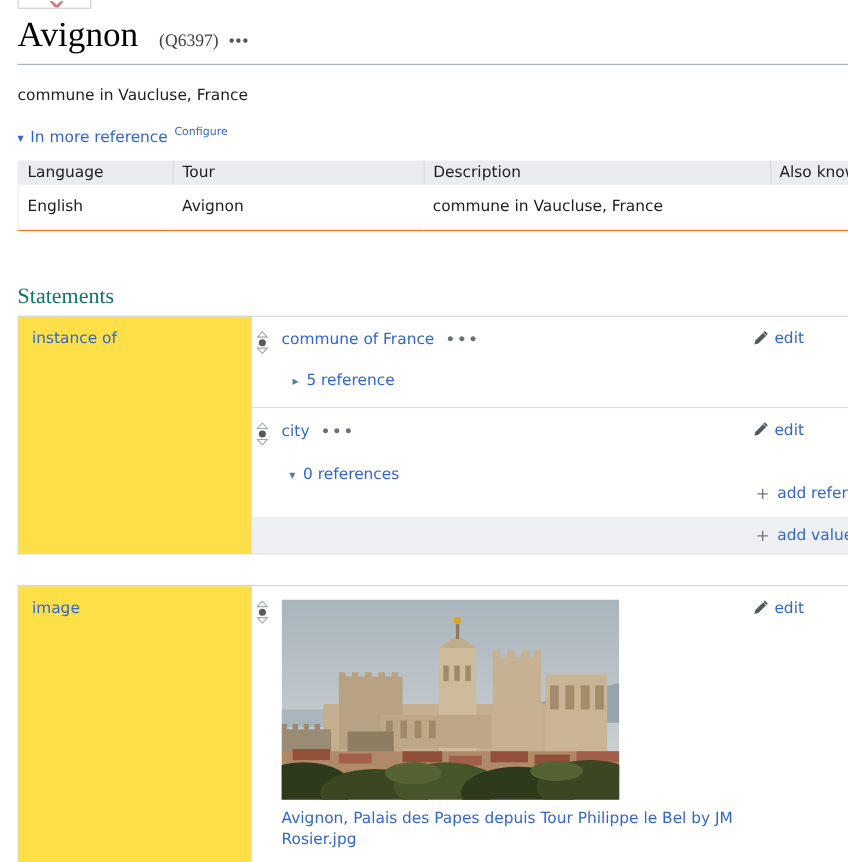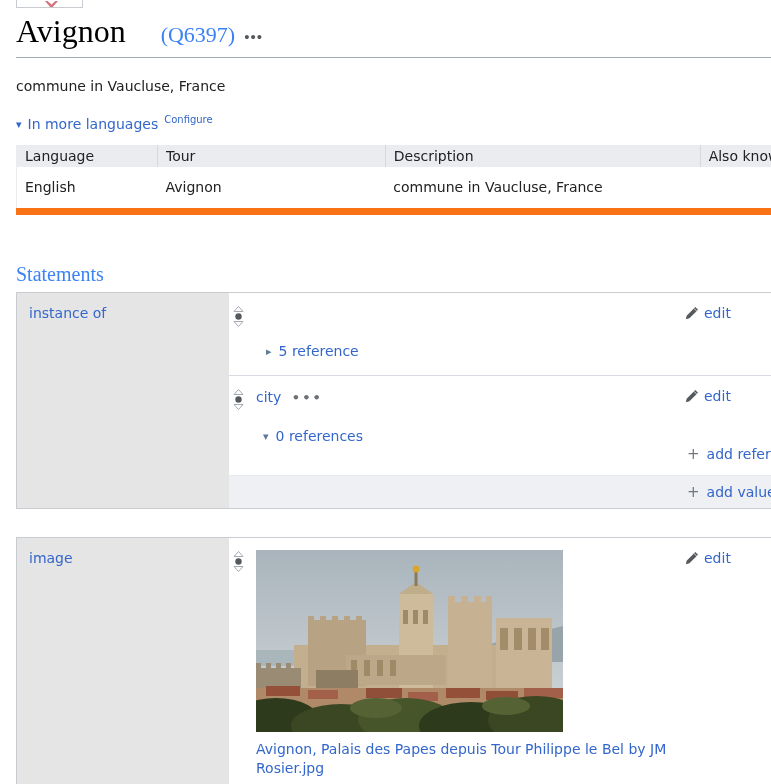--- a/index.html
+++ b/index.html
@@ -25,70 +25,70 @@
   }
 
   .content { padding-left:16px; }
 
   h1.title{
     margin:14px 0 0 0; padding:0 0 3px 0; font-weight:normal;
     font-family:"Liberation Serif","DejaVu Serif",serif;
     border-bottom:1px solid #a2a9b1; line-height:34px;
   }
   h1 .label-main{ font-size:32px; color:#000; }
-  h1 .qid{ font-size:22px; color:#3b82f6; margin-left:28px; }
+  h1 .qid{ font-size:16px; color:#404040; margin-left:12px; }
   h1 .title-dots{ font-size:15px; color:#54595d; font-weight:bold; letter-spacing:1px; margin-left:2px; cursor:pointer; }
 
   .desc{ margin:20px 0 0 0; }
 
   .langtoggle{ margin-top:22px; display:flex; align-items:center; }
   .tri{ font-size:11px; line-height:1; }
   .tri.blue{ color:#36c; margin-right:6px; }
   .tri.steel{ color:#5b7a99; }
   .configure{ font-size:10px; margin-left:6px; position:relative; top:-5px; }
 
   table.langs{ border-collapse:collapse; margin-top:13px; border-left:1px solid #eaecf0; }
   table.langs th{
     background:#eaecf0; font-weight:normal; text-align:left;
     padding:3px 8px; height:22px; border-right:1px solid #d5d9de;
   }
   table.langs th:last-child{ border-right:none; }
-  table.langs td{ padding:12px 8px 13px 8px; border-bottom:7px solid #f97316; }
+  table.langs td{ padding:12px 8px 13px 8px; border-bottom:1px solid #f97316; }
   .col-language{ width:141px; } .col-label{ width:228px; }
   .col-description{ width:315px; } .col-aka{ width:268px; }
 
   .all-langs{ display:inline-block; margin-top:14px; }
 
   h2.statements{
     margin:48px 0 0 0; font-weight:normal; font-size:20px; line-height:22px;
-    font-family:"Liberation Serif","DejaVu Serif",serif; color:#3b82f6;
+    font-family:"Liberation Serif","DejaVu Serif",serif; color:#0f766e;
   }
 
   .stmt-group{ display:flex; border:1px solid #c8ccd1; margin-top:7px; }
   .stmt-group.image-group{ margin-top:28px; height:264px; }
-  .prop-cell{ width:212px; background:#e5e5e5; padding:12px 10px 0 12px; flex:none; }
+  .prop-cell{ width:212px; background:#fde047; padding:12px 10px 0 12px; flex:none; }
   .claims{ flex:1; display:flex; flex-direction:column; background:#fff; }
 
   .claim{ position:relative; }
   .claim.first{ height:82px; padding-top:12px; }
   .claim.second{ height:100px; padding-top:12px; border-top:1px solid #d8dce2; }
   .claim.media{ padding:12px 0; }
 
   .mainsnak{ display:flex; align-items:flex-start; }
   .rank{ margin:1px 0 0 4px; flex:none; cursor:pointer; }
   .snak-value{ margin-left:12px; line-height:18px; }
   .value-dots{ color:#6d7176; font-weight:bold; font-size:13px; letter-spacing:2px; margin-left:6px; cursor:pointer; }
 
   .refs{ display:flex; align-items:center; }
   .refs.collapsed{ margin:16px 0 0 37px; }
   .refs.expanded{ margin:18px 0 0 34px; }
   .refs .tri{ margin-right:7px; }
   .refs .link{ line-height:16px; }
 
-  .edit-toolbar{ position:absolute; left:456px; top:12px; display:flex; align-items:center; white-space:nowrap; cursor:pointer; }
+  .edit-toolbar{ position:absolute; left:456px; top:12px; display:flex; align-items:flex-start; white-space:nowrap; cursor:pointer; }
   .edit-toolbar svg{ margin-right:5px; }
 
   .add-row{ position:absolute; left:458px; top:70px; display:flex; align-items:center; white-space:nowrap; cursor:pointer; }
   .plus{ color:#72777d; font-size:15px; margin-right:7px; line-height:14px; }
 
   .group-footer{
     height:33px; background:#eef0f3; display:flex; align-items:center;
     border-top:1px solid #e6e9ed;
   }
   .group-footer .add-inline{ margin-left:458px; display:flex; align-items:center; white-space:nowrap; cursor:pointer; }
@@ -109,21 +109,21 @@
   <h1 class="title wide">
     <span class="label-main">Avignon</span>
     <span class="qid">(Q6397)</span>
     <span class="title-dots">•••</span>
   </h1>
 
   <p class="desc">commune in Vaucluse, France</p>
 
   <div class="langtoggle">
     <span class="tri blue">▾</span>
-    <span class="link">In more languages</span>
+    <span class="link">In more reference</span>
     <span class="link configure">Configure</span>
   </div>
 
   <table class="langs wide">
     <tbody>
         <tr>
       <th class="col-language">Language</th>
       <th class="col-label">Tour</th>
       <th class="col-description">Description</th>
       <th class="col-aka">Also known as</th>
@@ -146,20 +146,24 @@
       <span class="link">instance of</span>
     </div>
     <div class="claims">
       <div class="claim first">
         <div class="mainsnak">
           <svg class="rank" width="11" height="21" viewBox="0 0 11 21">
             <polygon points="5.5,0.5 10,5.5 1,5.5" fill="none" stroke="#a2a9b1"></polygon>
             <circle cx="5.5" cy="10.5" r="3.2" fill="#54595d"></circle>
             <polygon points="1,15.5 10,15.5 5.5,20.5" fill="none" stroke="#a2a9b1"></polygon>
           </svg>
+          <span class="snak-value">
+            <span class="link">commune of France</span>
+            <span class="value-dots">•••</span>
+          </span>
         </div>
         <div class="refs collapsed">
           <span class="tri steel">▸</span>
           <span class="link">5 reference</span>
         </div>
         <div class="edit-toolbar">
           <svg width="14" height="14" viewBox="0 0 16 16">
             <path d="M11.8 1.1l3.1 3.1-9.9 9.9L1 15l.9-4z" fill="#54595d"></path>
             <path d="M10.2 2.7l3.1 3.1" stroke="#fff" stroke-width="0.9"></path>
           </svg>

